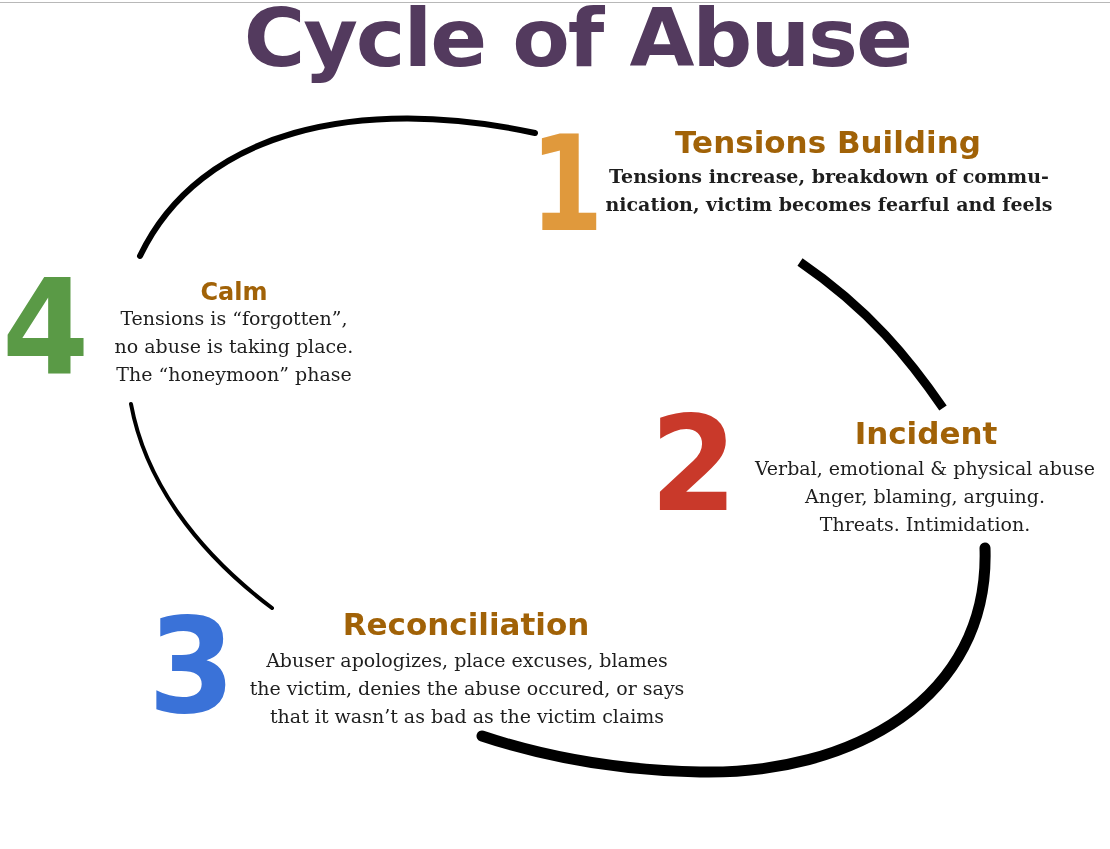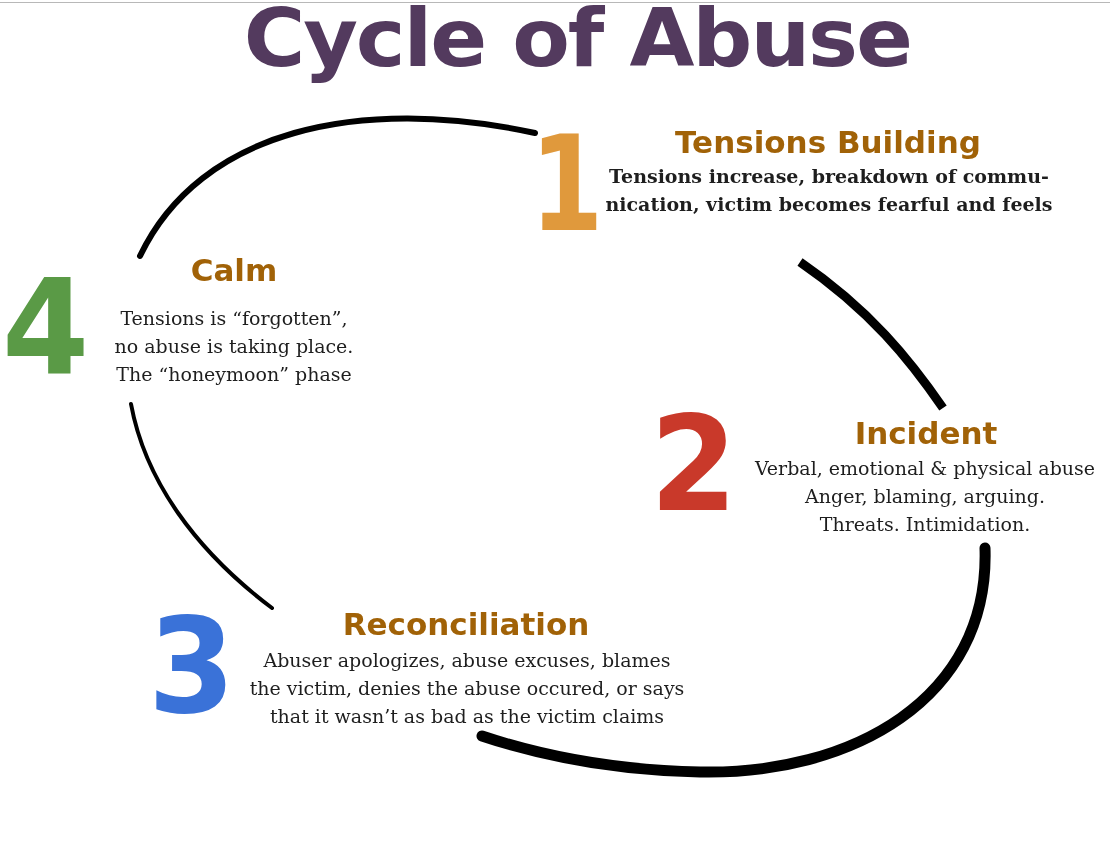--- a/index.html
+++ b/index.html
@@ -37,24 +37,24 @@
 <div class="heading" style="left:736px; top:415px; width:380px; font-size:31px;">Incident</div>
 <div class="desc" style="left:732px; top:454px; width:386px;">
   <span>Verbal, emotional &amp; physical abuse</span>
   <span>Anger, blaming, arguing.</span>
   <span>Threats.  Intimidation.</span>
 </div>
 
 <div class="num" style="left:148px; top:600px; font-size:132px; color:#3a72d8; transform:scaleX(0.95); transform-origin:left;">3</div>
 <div class="heading" style="left:236px; top:606px; width:460px; font-size:31px;">Reconciliation</div>
 <div class="desc" style="left:234px; top:646px; width:466px;">
-  <span>Abuser apologizes, abuse excuses, blames</span>
+  <span>Abuser apologizes, place excuses, blames</span>
   <span>the victim, denies the abuse occured, or says</span>
   <span>that it wasn’t as bad as the victim claims</span>
 </div>
 
 <div class="num" style="left:2px; top:262px; font-size:132px; color:#5a9a46; transform:scaleX(0.95); transform-origin:left;">4</div>
-<div class="heading" style="left:96px; top:252px; width:276px; font-size:31px;">Calm</div>
+<div class="heading" style="left:96px; top:278px; width:276px; font-size:24px;">Calm</div>
 <div class="desc" style="left:92px; top:304px; width:284px;">
   <span>Tensions is “forgotten”,</span>
   <span>no abuse is taking place.</span>
   <span>The “honeymoon” phase</span>
 </div>
 
 </body></html>

